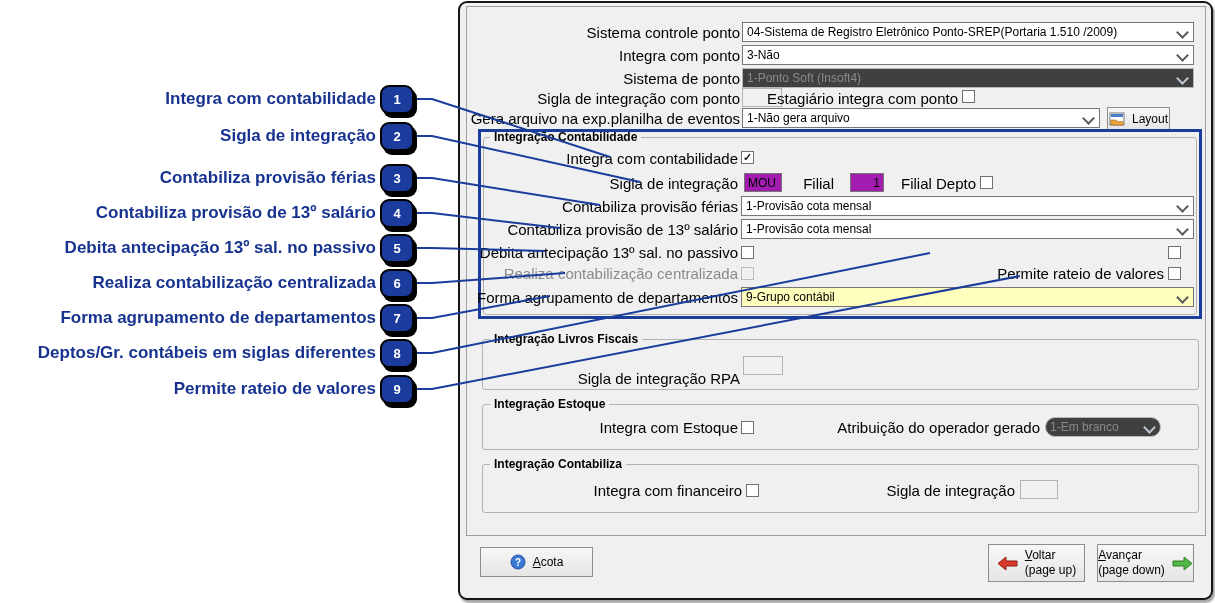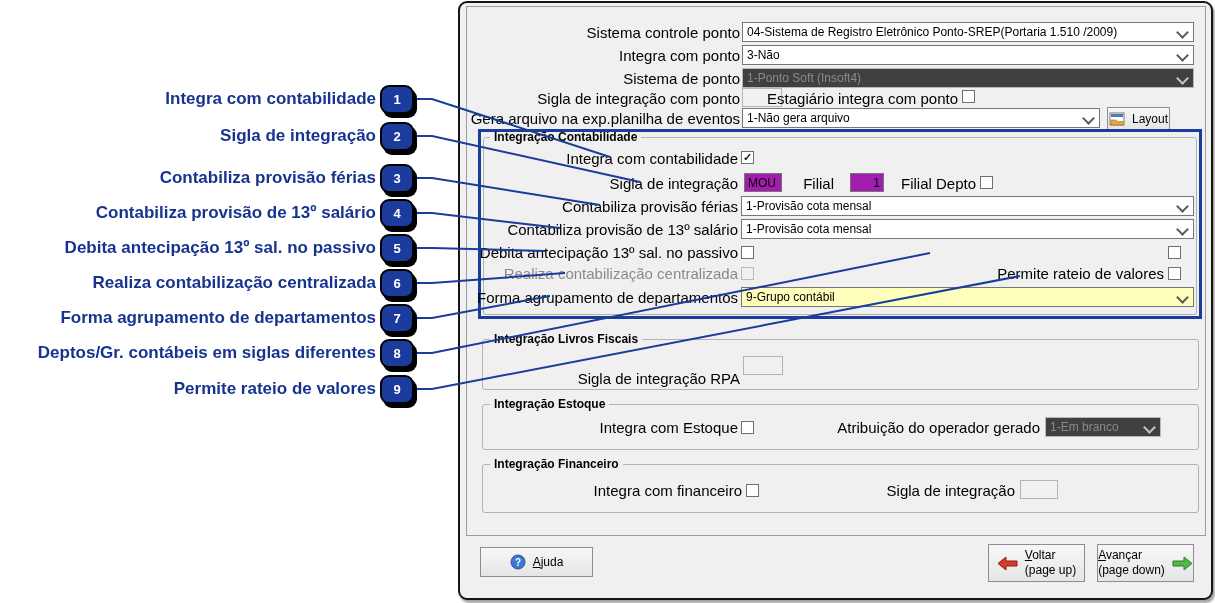--- a/index.html
+++ b/index.html
@@ -144,38 +144,38 @@
   <div class="group" style="left:482px;top:339px;width:717px;height:51px;"></div>
   <div class="group-legend" style="left:490px;top:332px;">Integração Livros Fiscais</div>
   <div class="lbl" style="right:475px;top:359px;margin-top:12px;">Sigla de integração RPA</div>
   <input class="tinput disabled" style="left: 743px; top: 356px; width: 40px;" value="">
 
   <div class="group" style="left:482px;top:404px;width:717px;height:46px;"></div>
   <div class="group-legend" style="left:490px;top:397px;">Integração Estoque</div>
   <div class="lbl" style="right:477px;top:420px;">Integra com Estoque</div>
   <div class="checkbox" style="left:741px;top:421px;"></div>
   <div class="lbl" style="right:175px;top:420px;">Atribuição do operador gerado</div>
-  <div class="combo disabled" style="left:1045px;top:417px;width:116px;">
+  <div class="combo disabled" style="left:1045px;top:417px;width:116px;border-radius:10px;">
     <span>1-Em branco</span>
     <span class="chev"></span>
   </div>
 
   <div class="group" style="left:482px;top:464px;width:717px;height:49px;"></div>
-  <div class="group-legend" style="left:490px;top:457px;">Integração Financeiro</div>
+  <div class="group-legend" style="left:490px;top:457px;">Integração Contabiliza</div>
   <div class="lbl" style="right:473px;top:483px;">Integra com financeiro</div>
   <div class="checkbox" style="left:746px;top:484px;"></div>
   <div class="lbl" style="right:200px;top:483px;">Sigla de integração</div>
   <input class="tinput disabled" style="left: 1020px; top: 480px; width: 38px;" value="">
 
   <div class="btn" style="left:480px;top:547px;width:113px;height:30px;">
     <svg width="16" height="16" viewBox="0 0 16 16">
       <circle cx="8" cy="8" r="7" fill="#3a78d6" stroke="#27519b" stroke-width="1"></circle>
       <text x="8" y="12" font-size="10" font-weight="bold" fill="#fff" text-anchor="middle" font-family="Liberation Sans, sans-serif">?</text>
     </svg>
-    <span><span class="accel">A</span><span>juda</span></span>
+    <span><span class="accel">A</span><span>cota</span></span>
   </div>
 
   <div class="btn" style="left:988px;top:544px;width:97px;height:38px;">
     <svg width="21" height="15" viewBox="0 0 21 15">
       <path d="M9 1 L9 5 L20 5 L20 10 L9 10 L9 14 L1 7.5 Z" fill="#d93a2b" stroke="#8d1f16" stroke-width="1"></path>
     </svg>
     <span class="lines">
       <span><span class="accel">V</span><span>oltar</span></span>
       <span>(page up)</span>
     </span>

